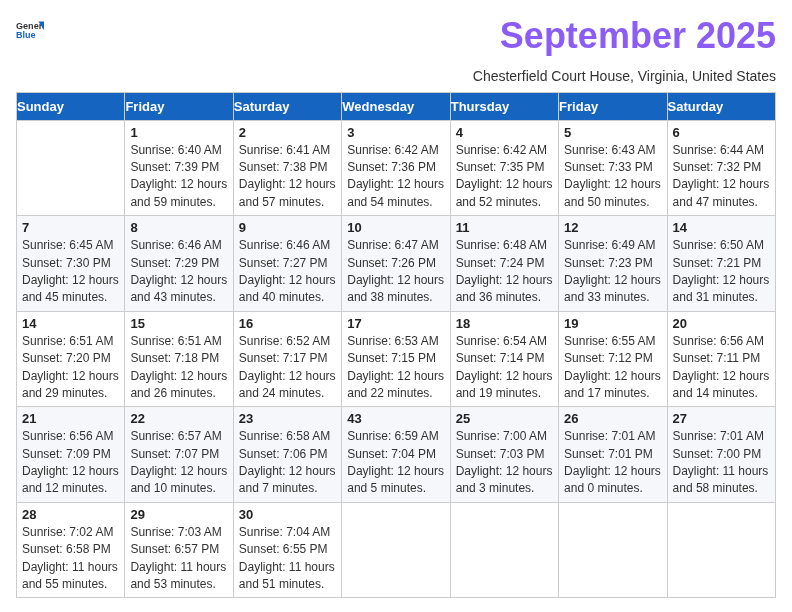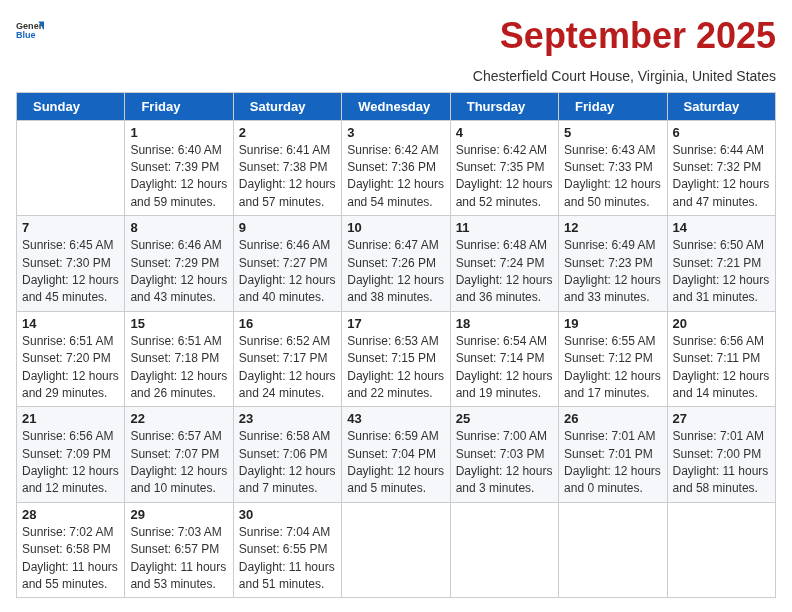--- a/index.html
+++ b/index.html
@@ -24,38 +24,38 @@
     .logo-icon {
       width: 28px;
       height: 28px;
     }
     .title-block {
       text-align: right;
     }
     .month-title {
       font-size: 36px;
       font-weight: bold;
-      color: #b91c1c;
+      color: #8b5cf6;
       line-height: 1.1;
     }
     .location {
       font-size: 14px;
       color: #333;
       margin-top: 12px;
     }
     .calendar {
       width: 100%;
       border-collapse: collapse;
       margin-top: 8px;
       font-size: 11px;
     }
     .calendar thead tr th {
       background: #1565c0;
       color: #fff;
-      padding: 6px 16px;
+      padding: 6px 0;
       text-align: left;
       font-size: 13px;
       font-weight: bold;
       border: 1px solid #ccc;
     }
     .calendar tbody tr td {
       border: 1px solid #ccc;
       padding: 4px 5px;
       vertical-align: top;
       width: 108px;

